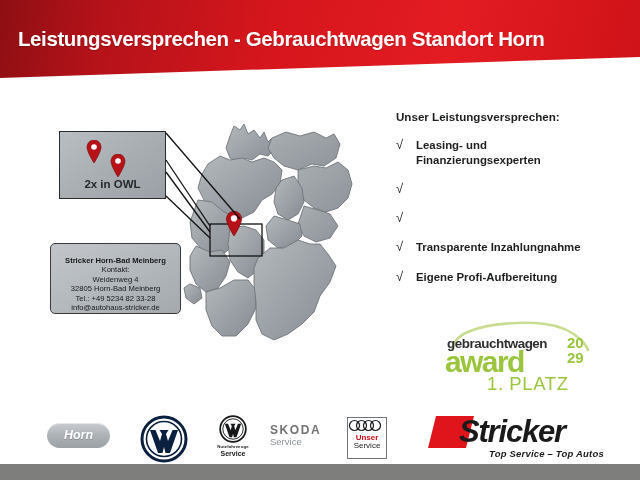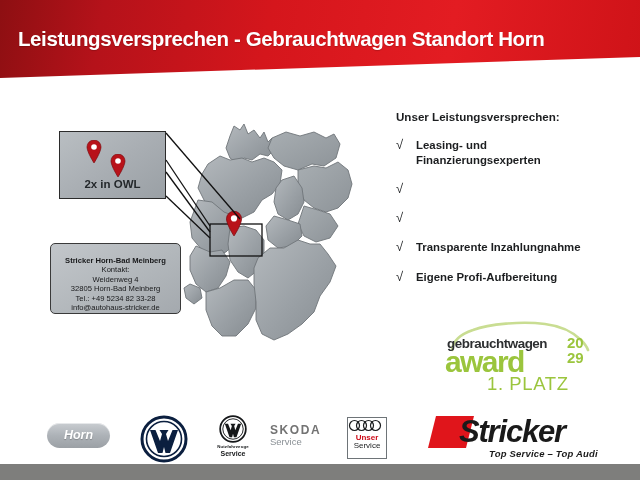--- a/index.html
+++ b/index.html
@@ -358,16 +358,16 @@
   </svg>
   <div class="audi-word">Unser</div>
   <div class="audi-svc">Service</div>
 </div>
 
 <div class="stricker">
   <svg style="position:absolute; left:0; top:6px;" width="46" height="32" viewBox="0 0 46 32">
     <path d="M8 0 L46 0 L38 32 L0 32 Z" fill="#e0151b"></path>
   </svg>
   <div class="stricker-name">Stricker</div>
-  <div class="stricker-tag">Top Service – Top Audi</div>
+  <div class="stricker-tag">Top Service – Top Autos</div>
 </div>
 
 <div class="footer-bar"></div>
 
 </body></html>

